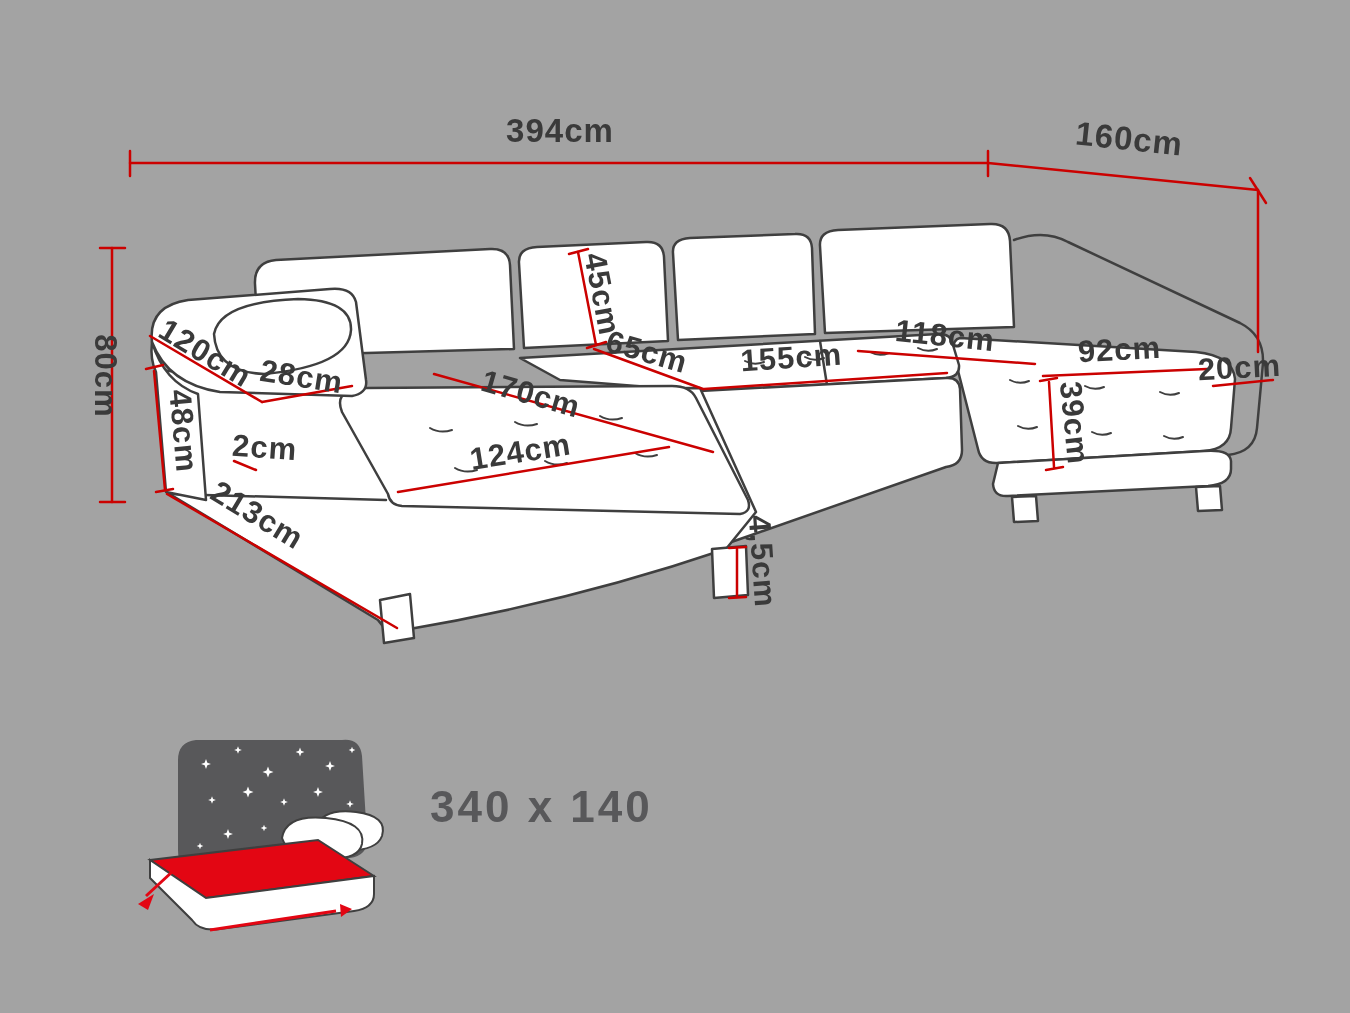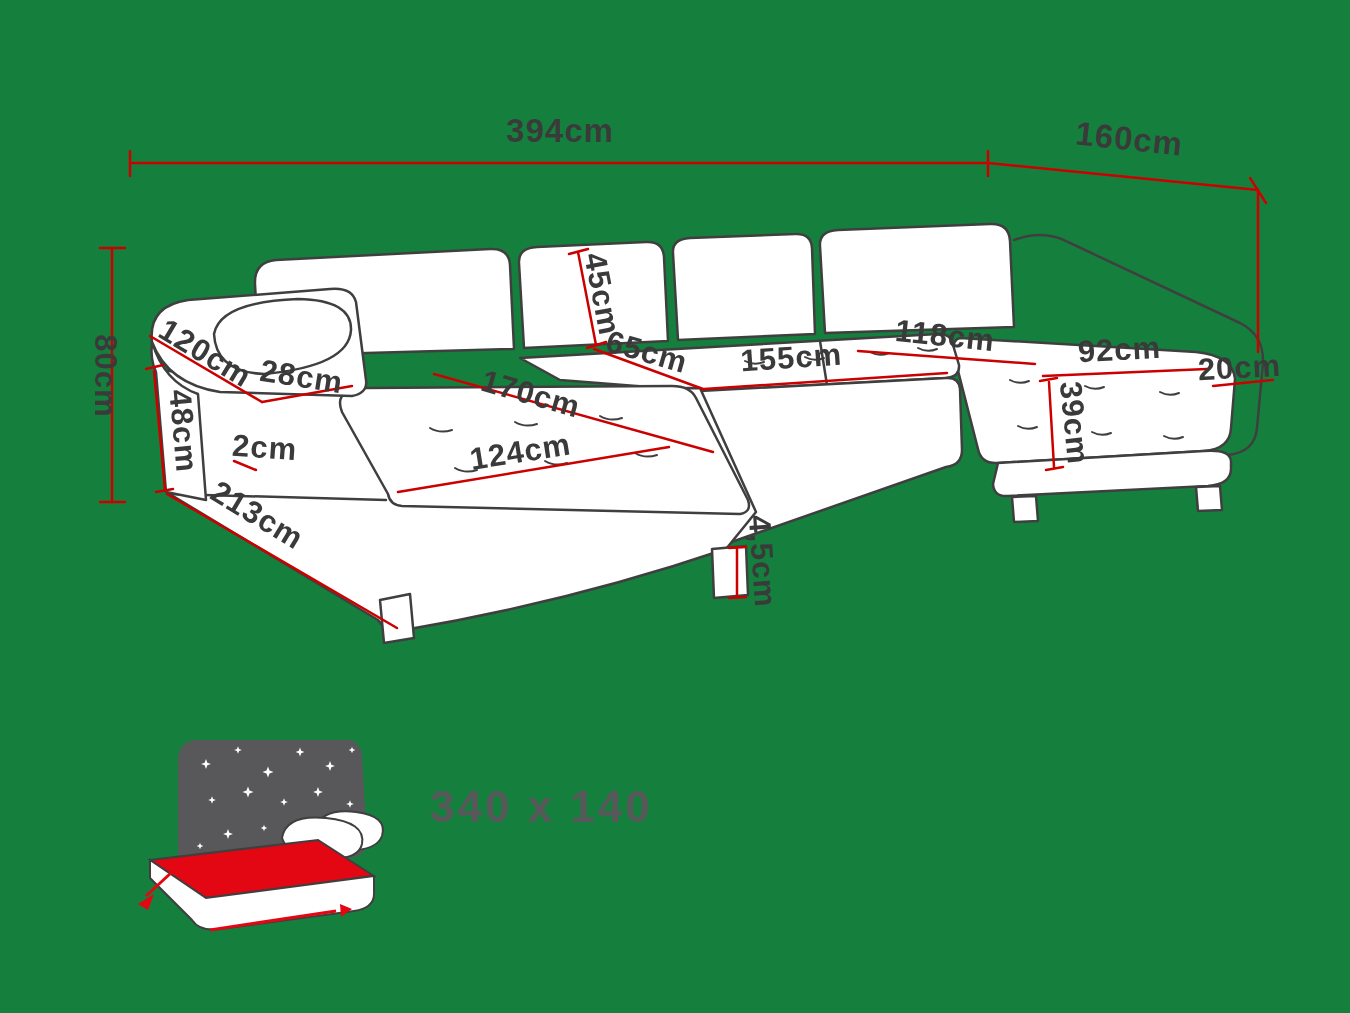--- a/index.html
+++ b/index.html
@@ -1,16 +1,16 @@
 <!DOCTYPE html>
 <html><head>
 <meta charset="utf-8">
 <style>
   html,body{margin:0;padding:0;background:#ffffff;}
-  .canvas{position:relative;width:1350px;height:1013px;background:#15803d;overflow:hidden;}
+  .canvas{position:relative;width:1350px;height:1013px;background:#a3a3a3;overflow:hidden;}
   svg{display:block;}
   .dim-label{font-family:"Liberation Sans",sans-serif;font-weight:700;font-size:31px;fill:#3a3a3a;letter-spacing:1px;}
   .dim-label-big{font-size:33px;}
   .sleep-label{font-family:"Liberation Sans",sans-serif;font-weight:700;font-size:44px;fill:#58585a;letter-spacing:3px;}
   .sofa-stroke{stroke:#3f3f3f;stroke-width:2.5;stroke-linejoin:round;stroke-linecap:round;}
   .red{stroke:#cb0100;stroke-width:2.5;fill:none;stroke-linecap:round;}
 </style>
 </head>
 <body>
 

